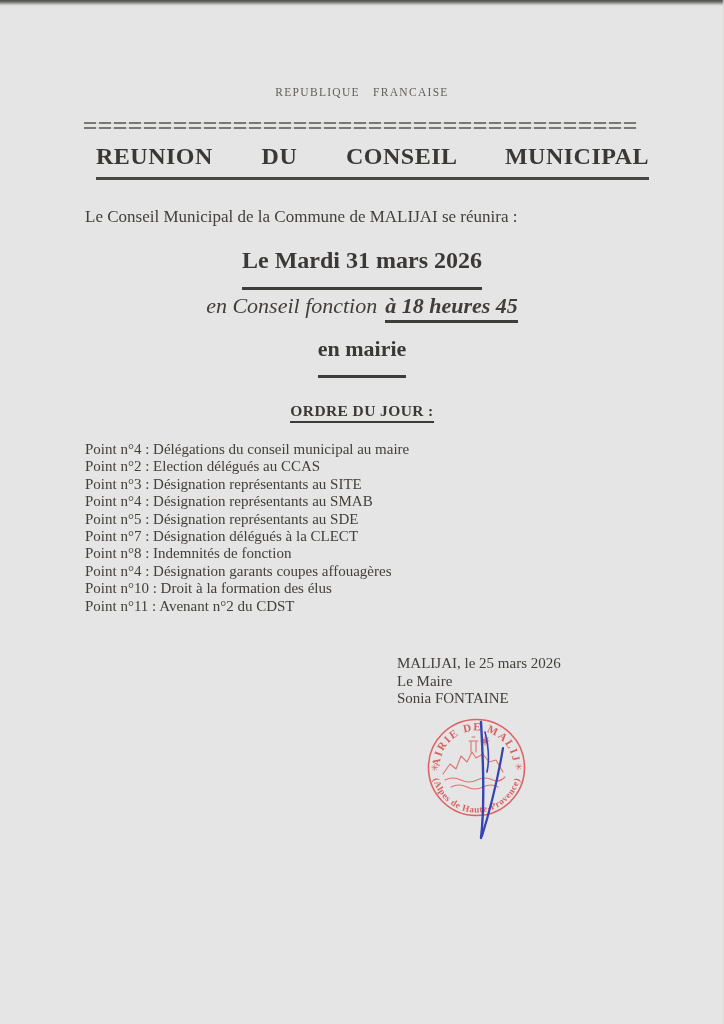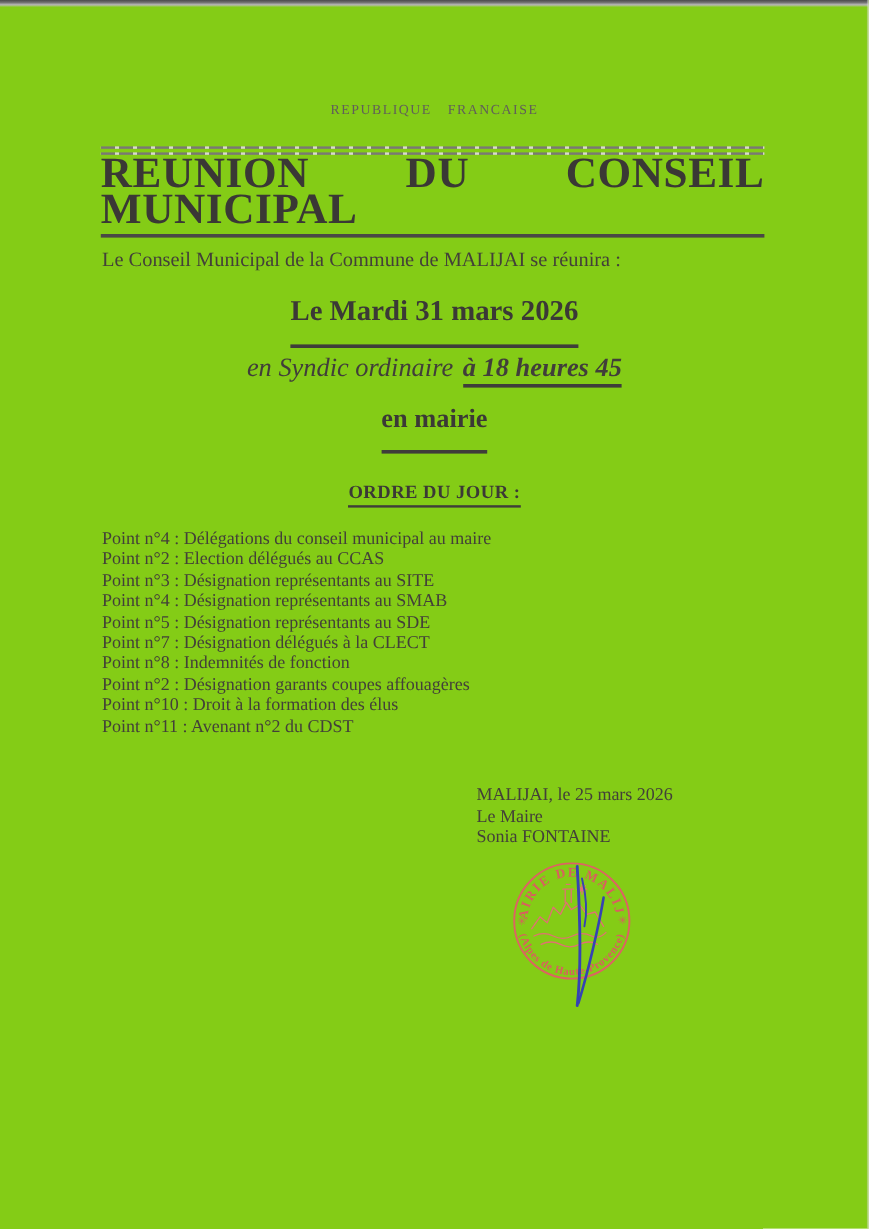--- a/index.html
+++ b/index.html
@@ -1,18 +1,18 @@
 <!DOCTYPE html>
 <html><head>
 <meta charset="utf-8">
 <style>
   html, body { margin:0; padding:0; background:#ffffff; }
   .page {
     position:relative; width:724px; height:1024px;
-    background:#84cc16; overflow:hidden;
+    background:#e5e5e5; overflow:hidden;
     font-family:"Liberation Serif", serif; color:#403d3a;
   }
   .scan-top-edge {
     position:absolute; top:0; left:0; width:100%; height:6px;
     background:linear-gradient(180deg, #4b4b4b 0px, #6f6f6f 2px, #b9b8b6 4px, rgba(255,255,255,0) 6px);
   }
   .scan-right-edge {
     position:absolute; top:0; right:0; width:2px; height:100%;
     background:linear-gradient(90deg, rgba(0,0,0,0), #dcdbd9);
   }
@@ -23,22 +23,22 @@
   .double-rule {
     position:absolute; top:122px; left:84px; width:553px; height:7px;
     background-image:
       repeating-linear-gradient(90deg, #7a7875 0px, #7a7875 12px, #d9d7d4 12px, #d9d7d4 15px),
       repeating-linear-gradient(90deg, #7a7875 0px, #7a7875 12px, #d9d7d4 12px, #d9d7d4 15px);
     background-size:100% 2px, 100% 2px;
     background-position:0 0, 0 5px;
     background-repeat:no-repeat, no-repeat;
   }
   .doc-title {
-    position:absolute; top:129px; left:84px; width:553px; margin:0;
-    font-size:36px; font-weight:bold; letter-spacing:0.5px; color:#3a3835;
+    position:absolute; top:129px; left:84px; width:553px; margin:12px;
+    font-size:24px; font-weight:bold; letter-spacing:0.5px; color:#3a3835;
     line-height:30px; text-align:justify; text-align-last:justify;
     word-spacing:0.45em;
     padding-bottom:6px; border-bottom:3px solid #4a4845;
   }
   .intro {
     position:absolute; top:207px; left:85px; margin:0;
     font-size:17px; color:#434039;
   }
   .center-line { position:absolute; left:0; width:724px; text-align:center; }
   .date-line  { top:247px; font-size:24px; font-weight:bold; color:#3b3936; }
@@ -80,40 +80,40 @@
 
   <h1 class="doc-title">REUNION DU CONSEIL MUNICIPAL</h1>
 
   <p class="intro">Le Conseil Municipal de la Commune de MALIJAI se réunira :</p>
 
   <div class="center-line date-line">
     <span class="u3">Le Mardi 31 mars 2026</span>
   </div>
 
   <div class="center-line mode-line">
-    <span class="mode-italic">en Syndic ordinaire</span><span class="u3b">à 18 heures 45</span>
+    <span class="mode-italic">en Conseil fonction</span><span class="u3b">à 18 heures 45</span>
   </div>
 
   <div class="center-line place-line">
     <span class="u3">en mairie</span>
   </div>
 
   <div class="center-line agenda-title-wrap">
     <span class="u2">ORDRE DU JOUR :</span>
   </div>
 
   <div class="agenda">
     <div class="agenda-item">Point n°4 : Délégations du conseil municipal au maire</div>
     <div class="agenda-item">Point n°2 : Election délégués au CCAS</div>
     <div class="agenda-item">Point n°3 : Désignation représentants au SITE</div>
     <div class="agenda-item">Point n°4 : Désignation représentants au SMAB</div>
     <div class="agenda-item">Point n°5 : Désignation représentants au SDE</div>
     <div class="agenda-item">Point n°7 : Désignation délégués à la CLECT</div>
     <div class="agenda-item">Point n°8 : Indemnités de fonction</div>
-    <div class="agenda-item">Point n°2 : Désignation garants coupes affouagères</div>
+    <div class="agenda-item">Point n°4 : Désignation garants coupes affouagères</div>
     <div class="agenda-item">Point n°10 : Droit à la formation des élus</div>
     <div class="agenda-item">Point n°11 : Avenant n°2 du CDST</div>
   </div>
 
   <div class="sig-block">
     <div>MALIJAI, le 25 mars 2026</div>
     <div>Le Maire</div>
     <div>Sonia FONTAINE</div>
   </div>
 

